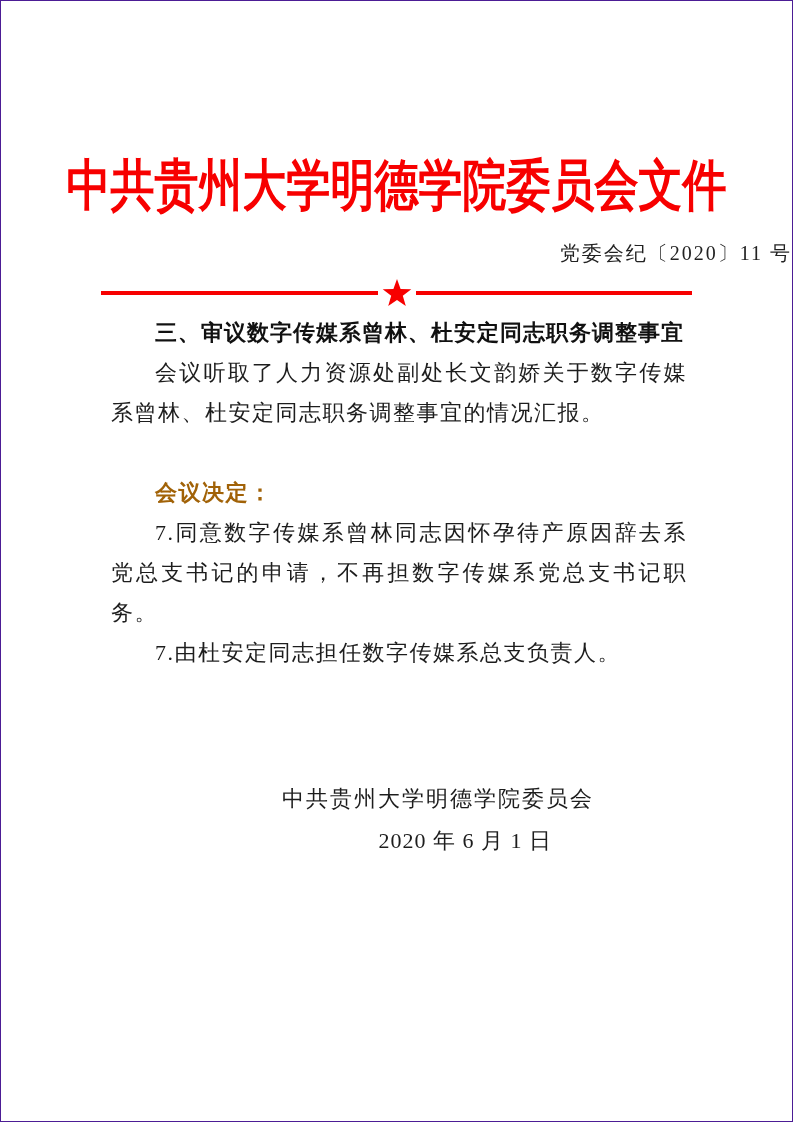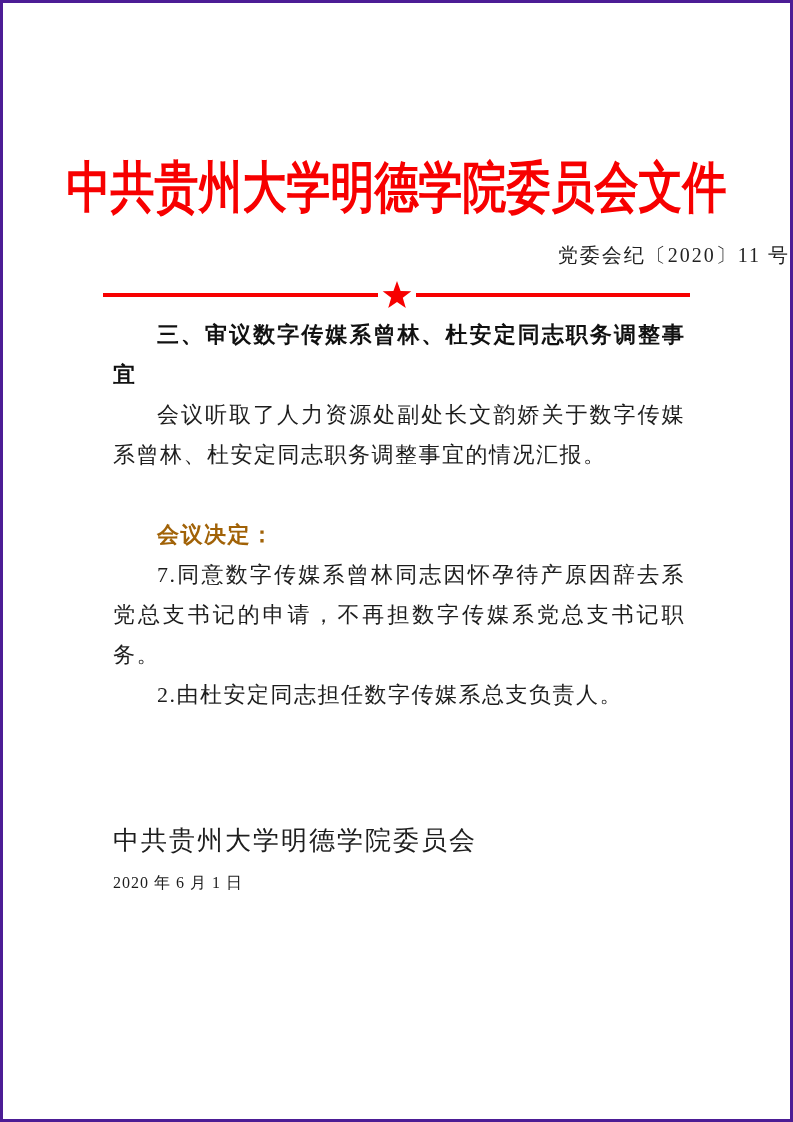--- a/index.html
+++ b/index.html
@@ -7,21 +7,21 @@
   body {
     width: 793px; height: 1122px;
     font-family: "Liberation Serif", "DejaVu Serif", serif;
     color: #1d1d1d;
     position: relative;
     overflow: hidden;
   }
   .page {
     width: 793px; height: 1122px;
     background: #ffffff;
-    border: 3px solid #4c1d95;
+    border: 1px solid #4c1d95;
     position: relative;
   }
   
   .doc-title {
     margin-top: 157px;
     text-align: center;
     color: #f70000;
     font-family: "Liberation Sans", "DejaVu Sans", sans-serif;
     font-weight: 900;
     font-size: 44px;
@@ -80,30 +80,30 @@
     text-indent: 2em;
     font-family: "Liberation Sans", "DejaVu Sans", sans-serif;
     font-weight: bold;
     font-size: 22px;
     line-height: 40px;
     color: #a16207;
   }
   
   .signature-block { margin-top: 106px; }
   .signature {
-    text-align: left;
+    text-align: right;
     padding-right: 93px;
-    font-size: 26px;
+    font-size: 22px;
     line-height: 40px;
     letter-spacing: 2px;
   }
   .sign-date {
-    text-align: left;
+    text-align: right;
     padding-right: 135px;
-    font-size: 16px;
+    font-size: 22px;
     line-height: 44px;
     letter-spacing: 1px;
   }
 </style>
 </head>
 <body>
 
 <div class="page">
 
   <div class="doc-title">中共贵州大学明德学院委员会文件</div>
@@ -124,21 +124,21 @@
 
 
     <div class="section-heading">三、审议数字传媒系曾林、杜安定同志职务调整事宜</div>
 
     <p>会议听取了人力资源处副处长文韵娇关于数字传媒系曾林、杜安定同志职务调整事宜的情况汇报。</p>
 
     <div class="decision-heading">会议决定：</div>
 
     <p>7.同意数字传媒系曾林同志因怀孕待产原因辞去系党总支书记的申请，不再担数字传媒系党总支书记职务。</p>
 
-    <p>2.由杜安定同志担任数字传媒系总支负责人。</p>
+    <p>7.由杜安定同志担任数字传媒系总支负责人。</p>
 
     <div class="signature-block">
       <div class="signature">中共贵州大学明德学院委员会</div>
       <div class="sign-date">2020 年 6 月 1 日</div>
     </div>
 
   </div>
 </div>
 
 </body></html>

